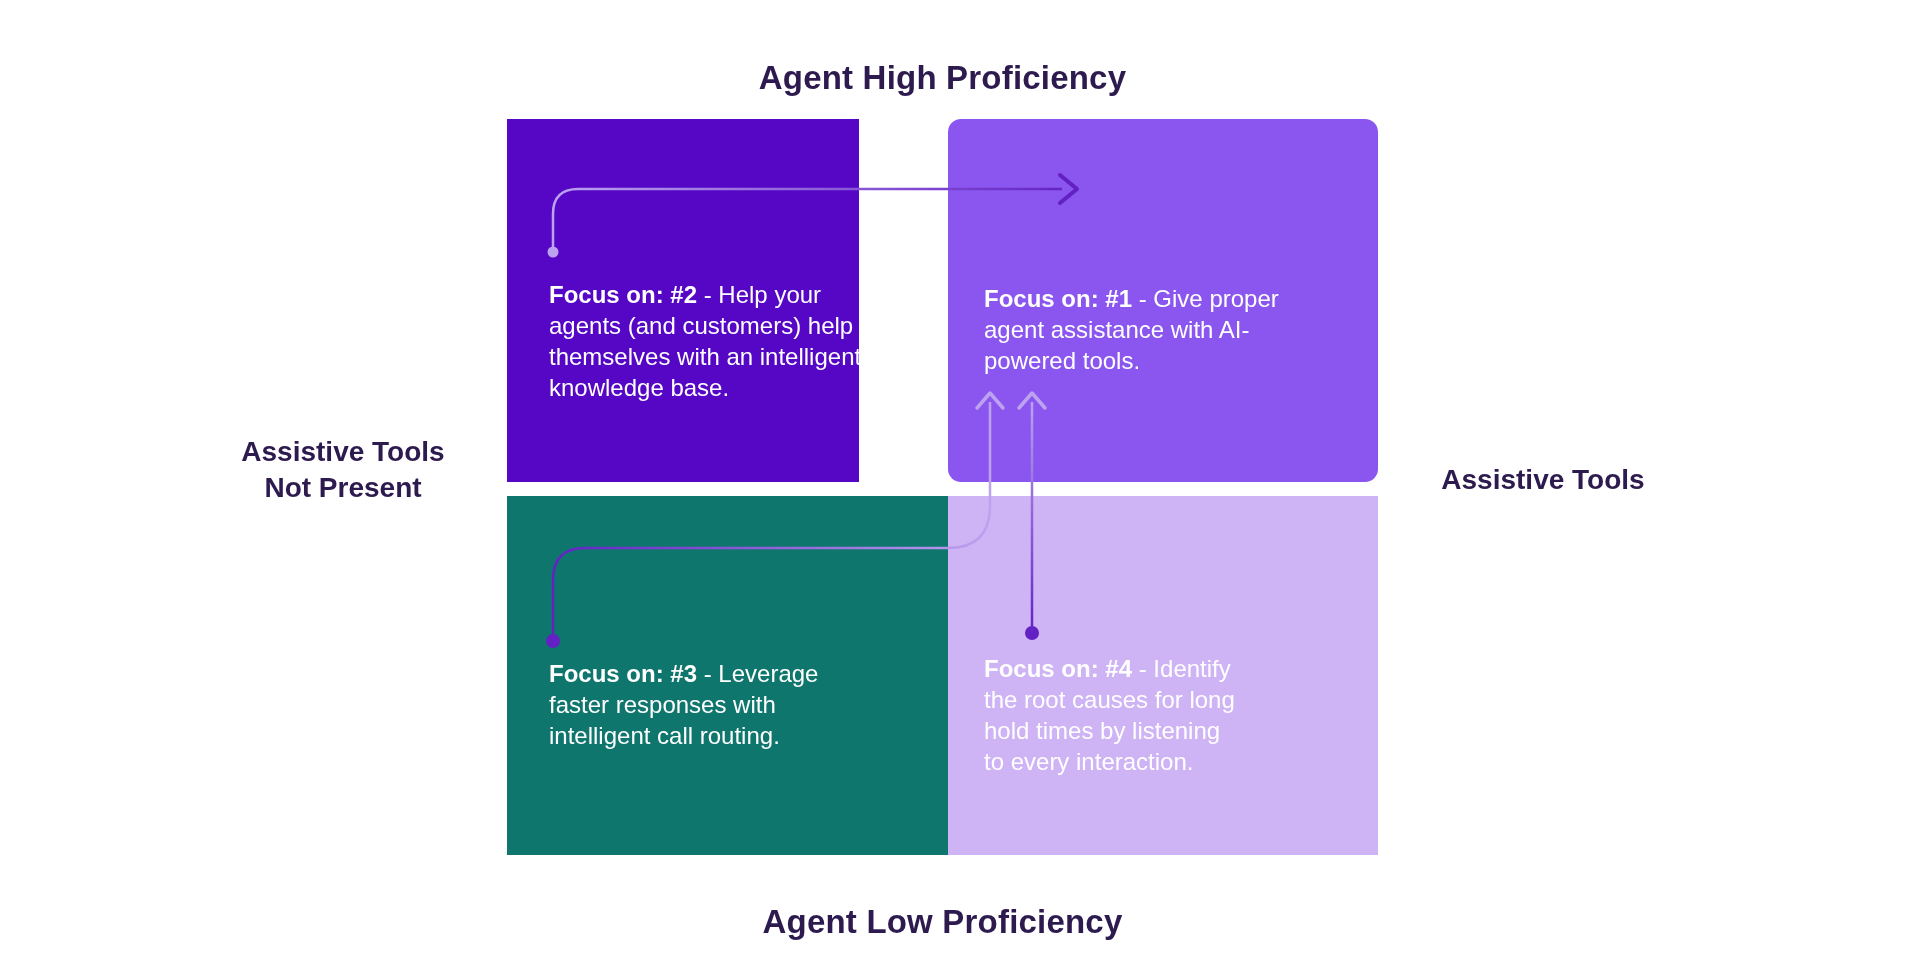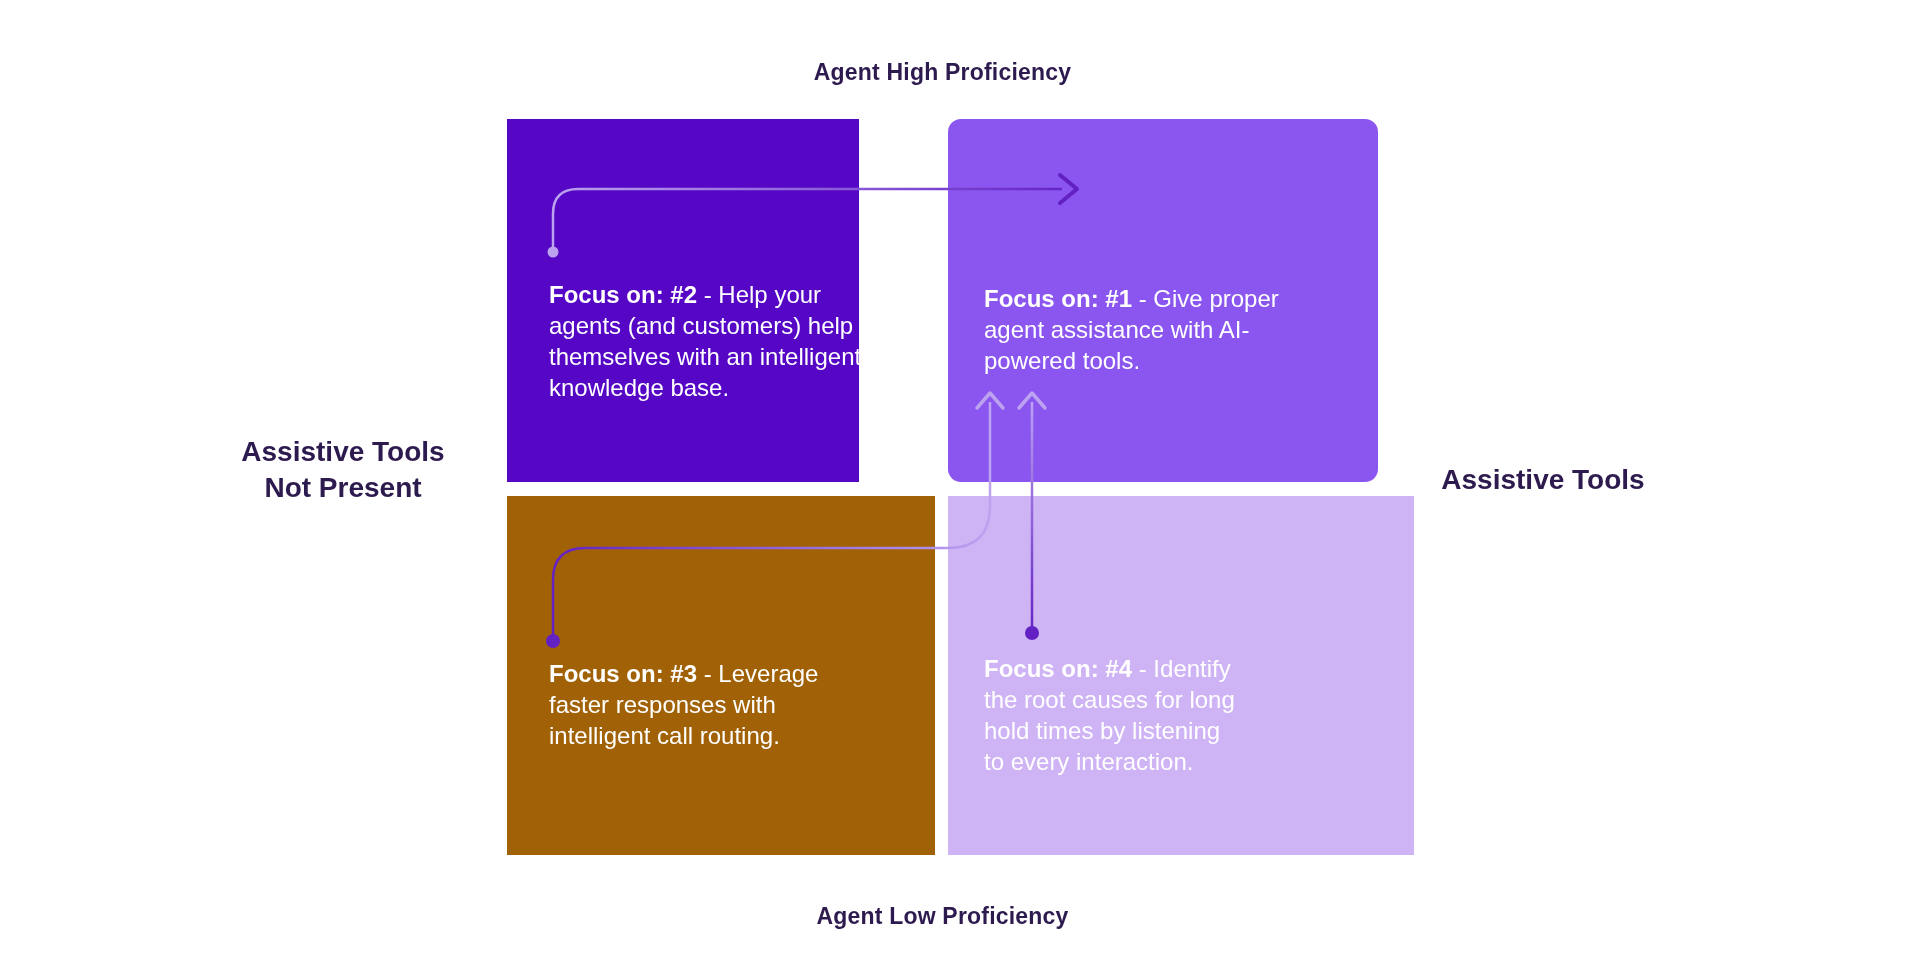--- a/index.html
+++ b/index.html
@@ -12,21 +12,21 @@
     width: 1920px;
     height: 977px;
     background: #ffffff;
     overflow: hidden;
   }
   .axis-title {
     position: absolute;
     left: 507px;
     width: 871px;
     text-align: center;
-    font-size: 23px;
+    font-size: 33px;
     font-weight: 700;
     color: #2D1A4E;
     letter-spacing: 0.2px;
   }
   .axis-title.top { top: 59px; }
   .axis-title.bottom { top: 879px; margin-top: 24px; }
   .side-label {
     position: absolute;
     text-align: center;
     font-size: 28px;
@@ -35,21 +35,21 @@
     line-height: 36px;
   }
   .side-label.left { left: 143px; width: 400px; top: 434px; }
   .side-label.right { left: 1393px; width: 300px; top: 462px; }
   .quadrant {
     position: absolute;
   }
   .q-topleft  { left: 507px; top: 119px; width: 352px; height: 363px; }
   .q-topright { left: 948px; top: 119px; width: 430px; height: 363px; border-radius: 13px; }
   .q-botleft  { left: 507px; top: 496px; width: 428px; height: 359px; }
-  .q-botright { left: 948px; top: 496px; width: 430px; height: 359px; padding-left: 36px; }
+  .q-botright { left: 948px; top: 496px; width: 430px; height: 359px; }
   .q-text {
     position: absolute;
     color: #ffffff;
     font-size: 24px;
     line-height: 31px;
     font-weight: 400;
   }
   .q-topleft  .q-text { left: 42px; top: 160px; width: 330px; }
   .q-topright .q-text { left: 36px; top: 164px; width: 310px; }
   .q-botleft  .q-text { left: 42px; top: 162px; width: 300px; }
@@ -84,21 +84,21 @@
       <b>Focus on: #2</b><span> - Help your agents (and customers) help themselves with an intelligent knowledge base.</span>
     </div>
   </div>
 
   <div class="quadrant q-topright" style="background-color: rgb(138, 86, 239);">
     <div class="q-text">
       <b>Focus on: #1</b><span> - Give proper agent assistance with AI-powered tools.</span>
     </div>
   </div>
 
-  <div class="quadrant q-botleft" style="background-color: #a16207;">
+  <div class="quadrant q-botleft" style="background-color: #0f766e; padding-left: 32px;">
     <div class="q-text">
       <b>Focus on: #3</b><span> - Leverage faster responses with intelligent call routing.</span>
     </div>
   </div>
 
   <div class="quadrant q-botright" style="background-color: rgb(206, 179, 245);">
     <div class="q-text">
       <b>Focus on: #4</b><span> - Identify the root causes for long hold times by listening to every interaction.</span>
     </div>
   </div>

